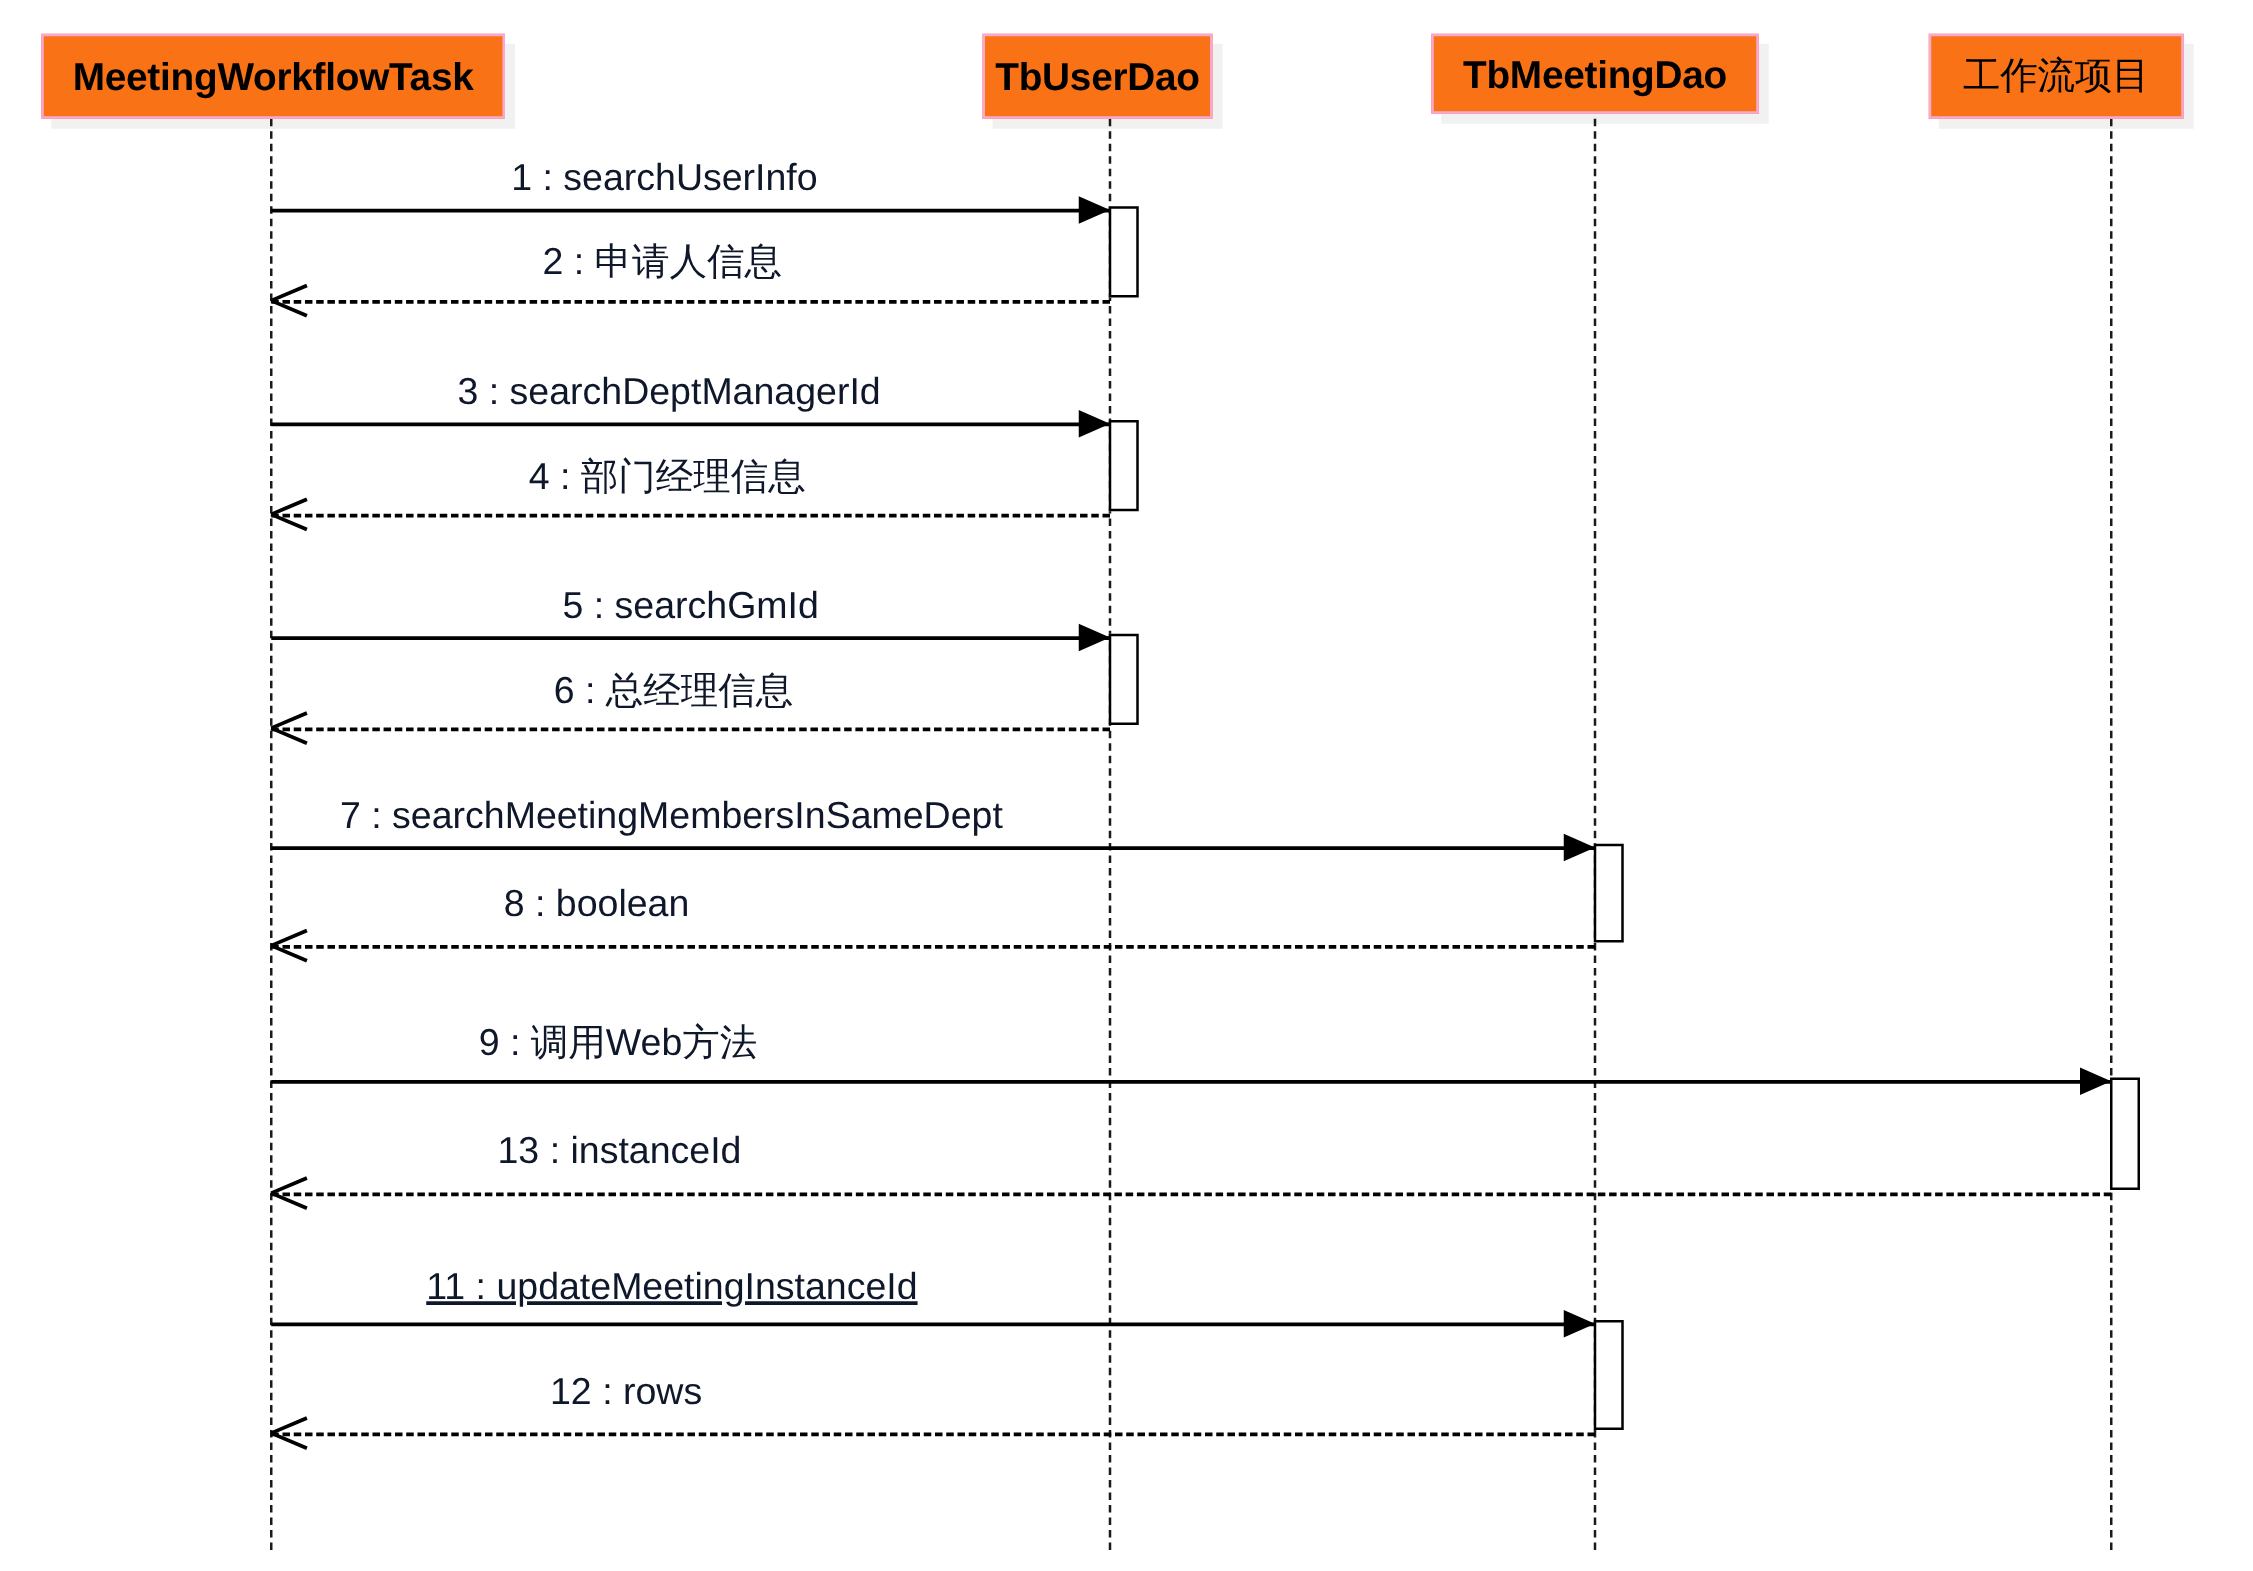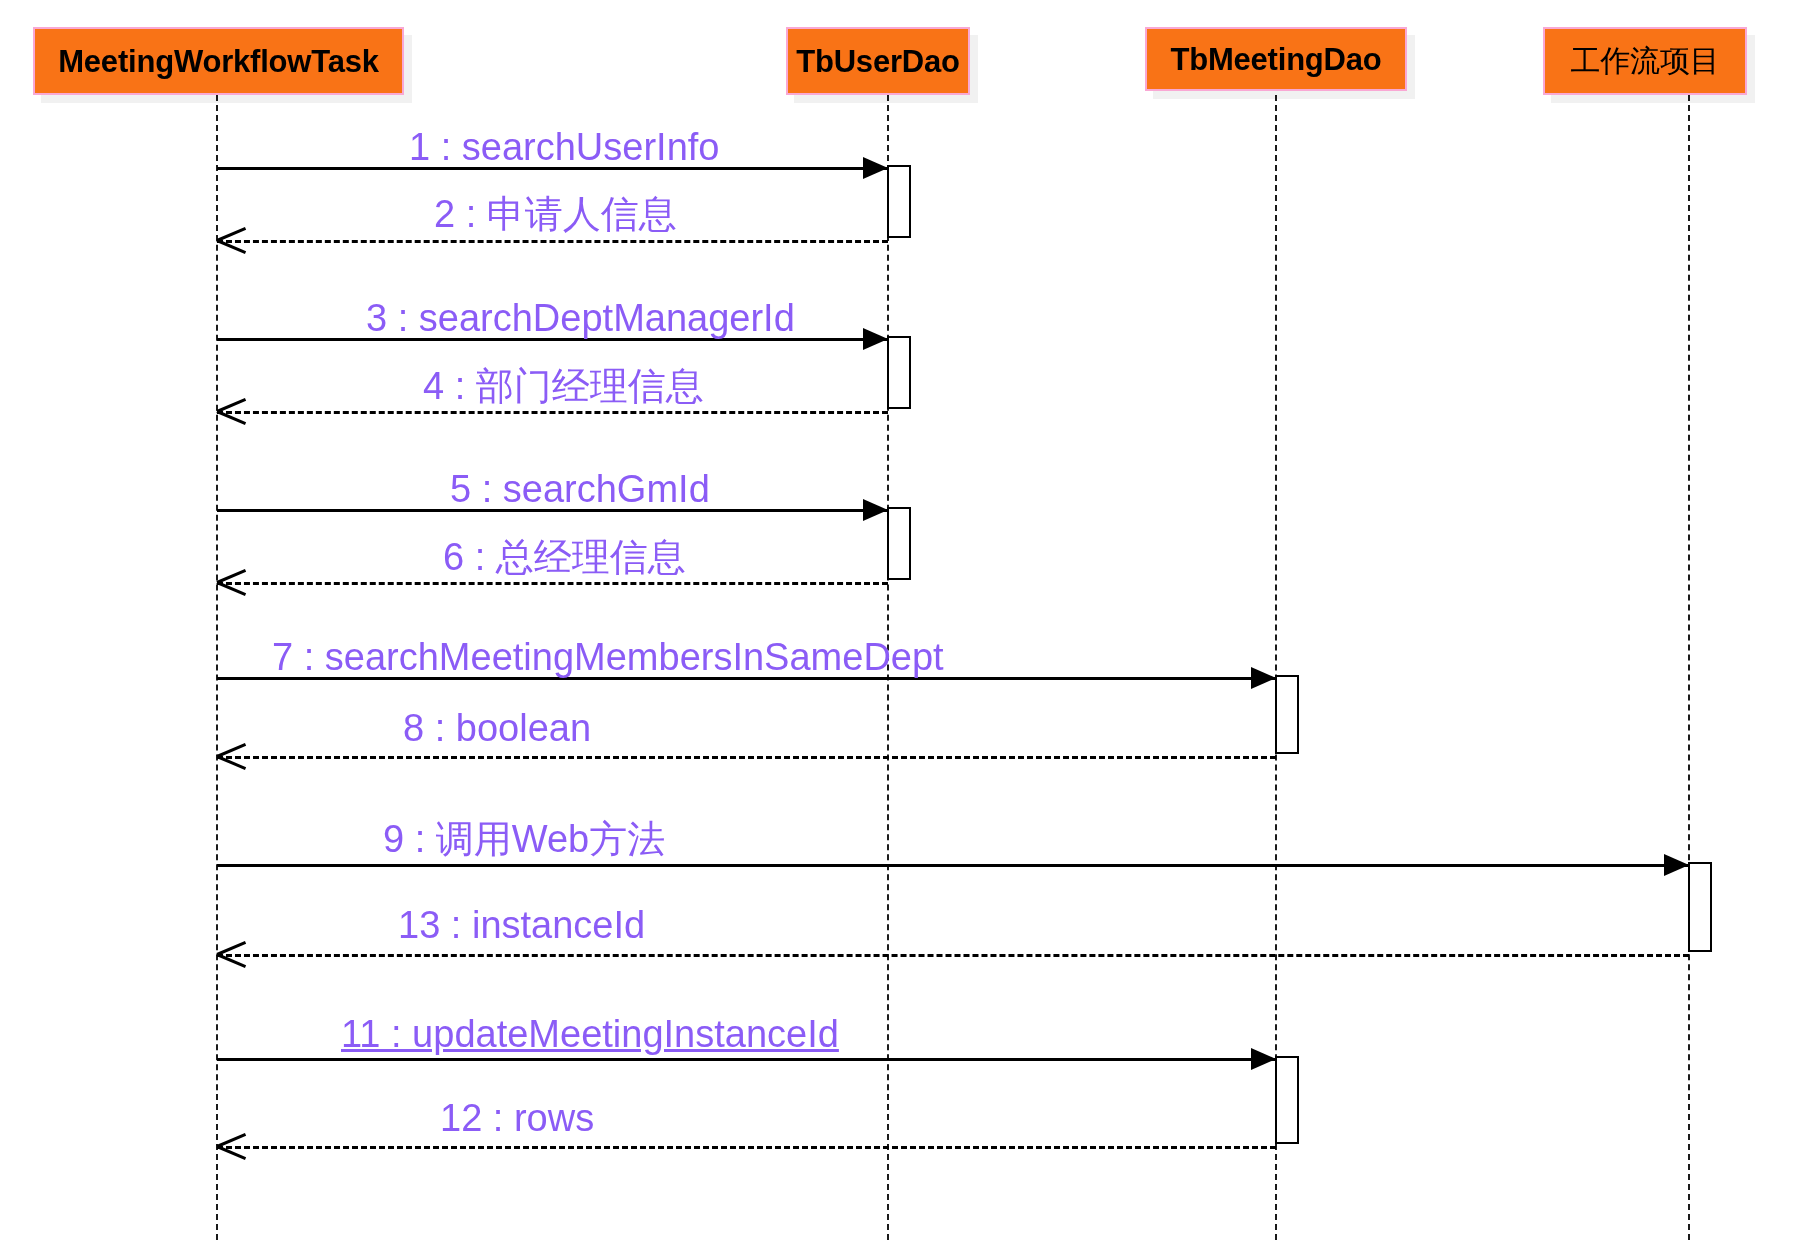--- a/index.html
+++ b/index.html
@@ -118,24 +118,24 @@
     width: 31px;
     height: 0;
     border-top: 3px solid #000000;
     transform-origin: 0 50%;
   }
   .arrow-open i.up   { transform: rotate(-23deg); }
   .arrow-open i.down { transform: rotate(23deg); }
 
   .msglabel {
     position: absolute;
-    font-size: 38px;
+    font-size: 30px;
     line-height: 1;
     white-space: nowrap;
-    color: #8b5cf6;
+    color: #0f172a;
     z-index: 5;
     font-family: "Liberation Sans", "DejaVu Sans", sans-serif;
   }
 </style>
 </head>
 <body>
 
 <div id="canvas">
 
   <div id="lifelines-layer">

